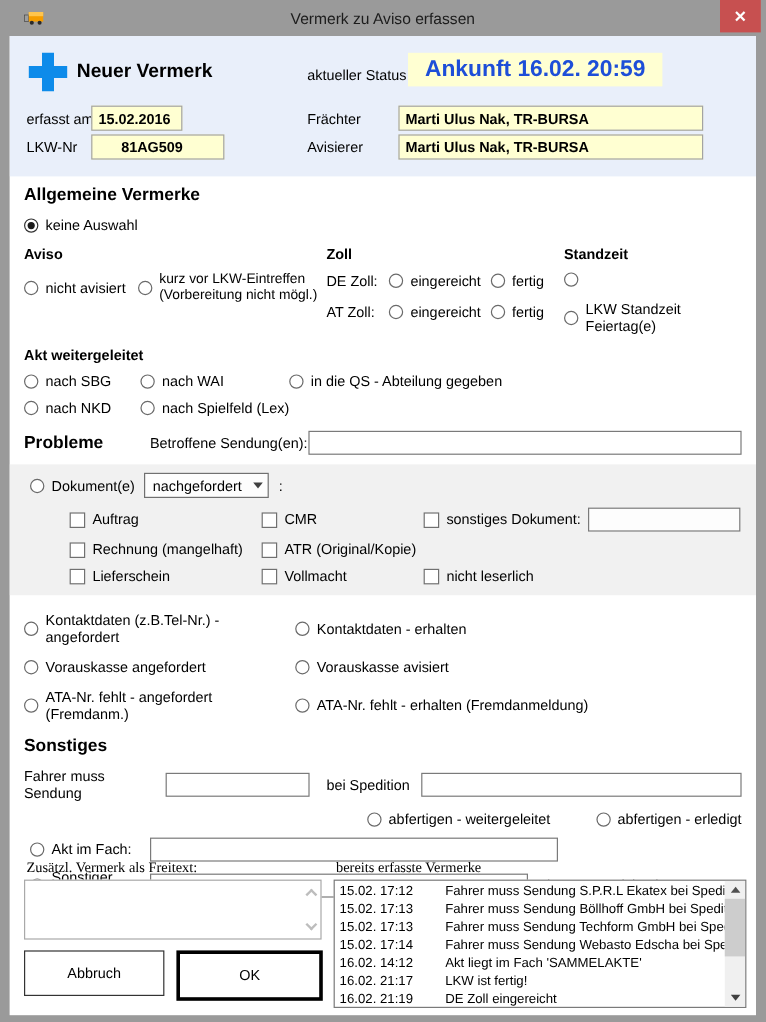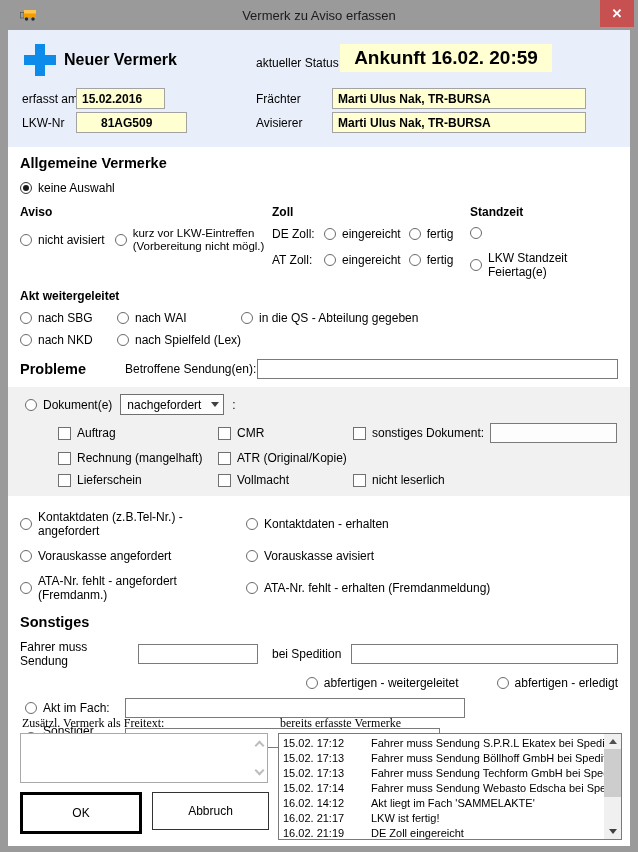--- a/index.html
+++ b/index.html
@@ -17,21 +17,21 @@
 
   
   .dialog { position:absolute; left:8px; top:30px; width:622px; height:816px; background:#ffffff; overflow:hidden; }
 
   
   .hdr { position:relative; width:622px; height:117px; background:#e9effa; }
   .plus { position:absolute; left:14px; top:12px; }
   .hdr-title { position:absolute; left:56px; top:21px; font-size:16px; font-weight:bold; }
   .status-label { position:absolute; left:248px; top:26px; font-size:12px; }
   .status-box { position:absolute; left:332px; top:14px; width:212px; height:28px; background:#ffffd2;
-                color:#000000; font-size:19px; font-weight:bold; display:flex; align-items:center; justify-content:center; }
+                color:#1d4ed8; font-size:19px; font-weight:bold; display:flex; align-items:center; justify-content:center; }
   .flabel { position:absolute; font-size:12px; }
   .fbox { position:absolute; height:21px; background:#ffffd2; border:1px solid #a3a3a3; font-weight:bold;
           font-size:12px; display:flex; align-items:center; padding-left:5px; white-space:nowrap; overflow:hidden; }
 
   
   .content { padding:0 12px; }
   .h1 { font-size:14.5px; font-weight:bold; }
   .h2 { font-size:12px; font-weight:bold; }
   .row { display:flex; align-items:center; }
 
@@ -118,21 +118,21 @@
       <span class="plus">
         <svg width="36" height="36" viewBox="0 0 36 36">
           <path d="M13 2h10v11h11v10H23v11H13V23H2V13h11z" fill="#0d8bea"></path>
         </svg>
       </span>
       <span class="hdr-title">Neuer Vermerk</span>
       <span class="status-label">aktueller Status</span>
       <div class="status-box">Ankunft 16.02. 20:59</div>
 
       <span class="flabel" style="left:14px; top:62px;">erfasst am</span>
-      <div class="fbox" style="left:68px; top:58px; width:89px;">15.02.2016</div>
+      <div class="fbox" style="left:68px; top:58px; width:76px;">15.02.2016</div>
 
       <span class="flabel" style="left:14px; top:86px;">LKW-Nr</span>
       <div class="fbox" style="left:68px; top:82px; width:111px;padding-left:24px;">81AG509</div>
 
       <span class="flabel" style="left:248px; top:62px;">Frächter</span>
       <div class="fbox" style="left:324px; top:58px; width:254px;">Marti Ulus Nak, TR-BURSA</div>
 
       <span class="flabel" style="left:248px; top:86px;">Avisierer</span>
       <div class="fbox" style="left:324px; top:82px; width:254px;">Marti Ulus Nak, TR-BURSA</div>
     </div>
@@ -409,19 +409,19 @@
               <span class="tri-u"></span>
             </span>
           <span class="sthumb"></span>
           <span class="sbtn dn">
               <span class="tri-d"></span>
             </span>
         </div>
       </div>
 
       <div class="btnrow">
+        <div class="btn btn-cancel">Abbruch</div>
         <div class="btn btn-ok">OK</div>
-        <div class="btn btn-cancel">Abbruch</div>
       </div>
     </div>
 
   </div>
 </div>
 
 </body></html>

